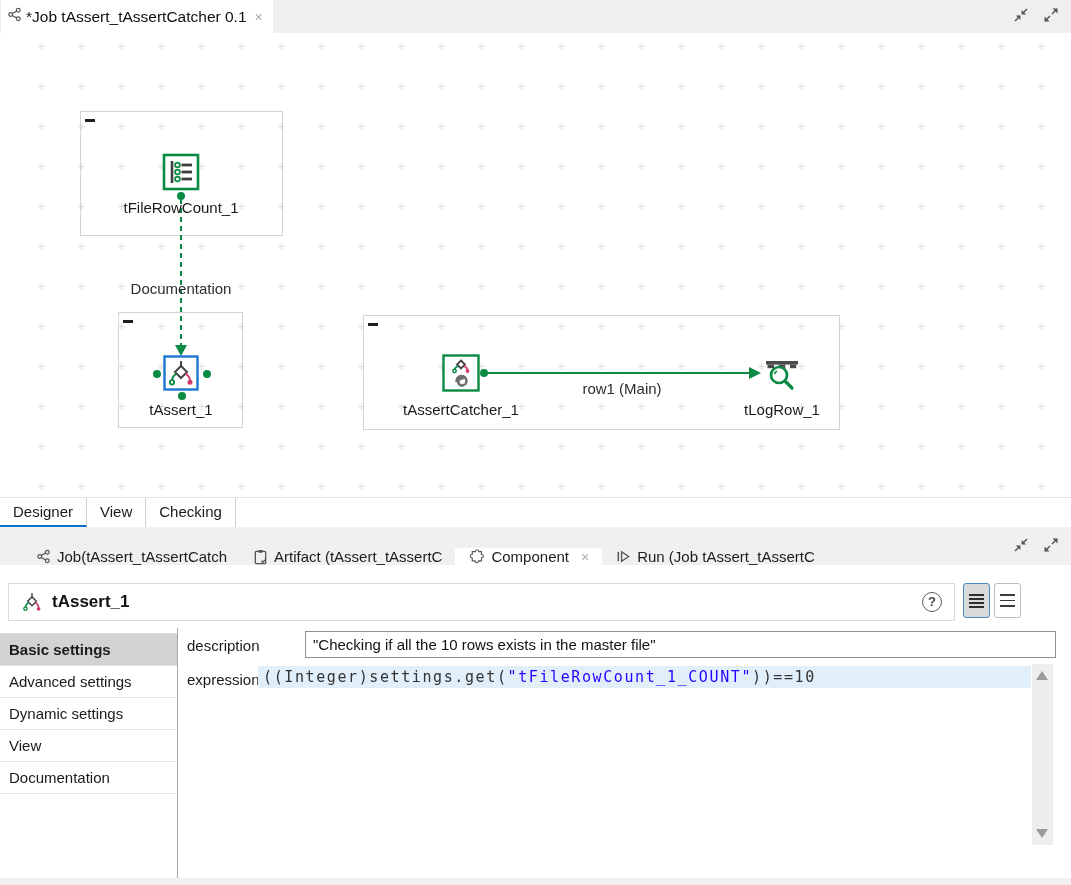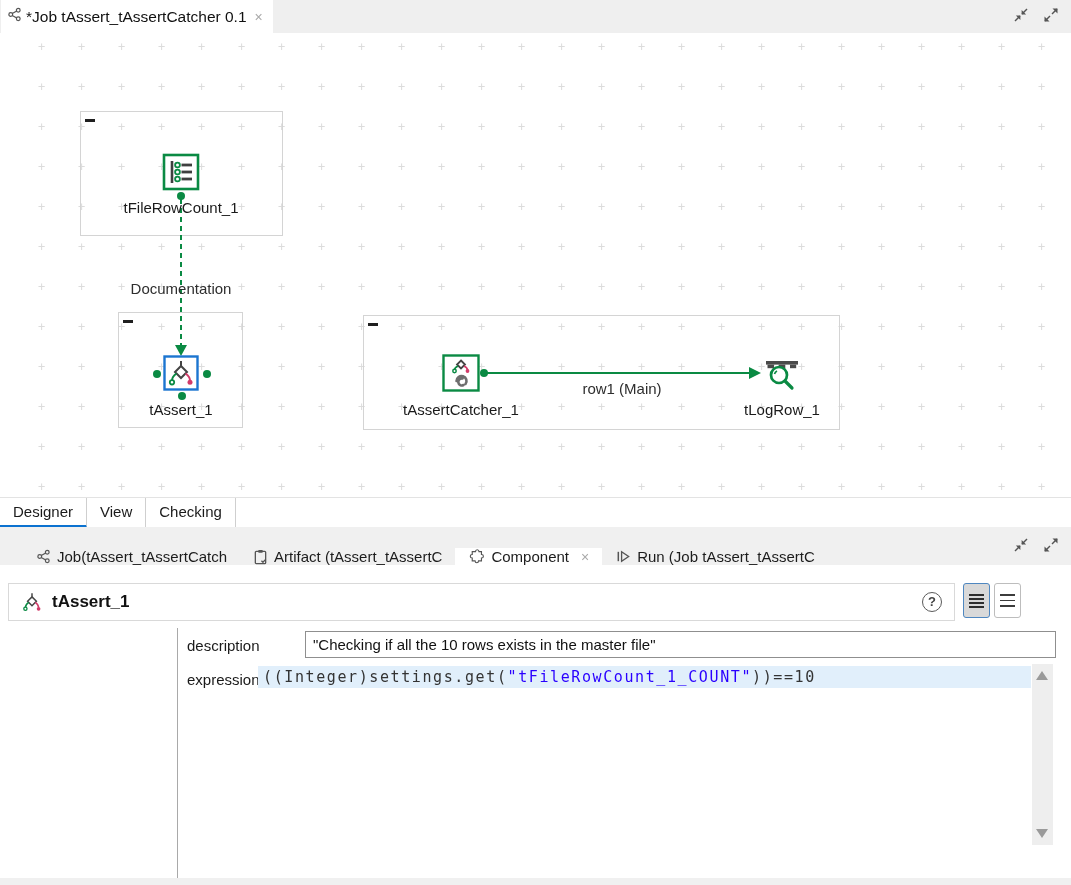--- a/index.html
+++ b/index.html
@@ -575,20 +575,27 @@
       <span class="comp-title">tAssert_1</span>
       <span class="help-circle">?</span>
     </div>
     <div class="view-btn sel">
         <div class="lines4"></div>
       </div>
     <div class="view-btn unsel">
         <div class="lines3"></div>
       </div>
 
+    <div class="sidebar">
+      <div class="side-row active">Basic settings</div>
+      <div class="side-row">Advanced settings</div>
+      <div class="side-row">Dynamic settings</div>
+      <div class="side-row">View</div>
+      <div class="side-row">Documentation</div>
+    </div>
     <div class="v-divider"></div>
 
     <div class="field-label" style="top:72px;">description</div>
     <input class="desc-input" type="text" value="&quot;Checking if all the 10 rows exists in the master file&quot;" style="">
 
     <div class="field-label" style="top:106px;">expression</div>
     <div class="expr-editor">
       <div class="expr-line-hl"></div>
       <div class="expr-code"><span>((Integer)settings.get(</span><span class="tok-str">"tFileRowCount_1_COUNT"</span><span>))==10</span></div>
     </div>

